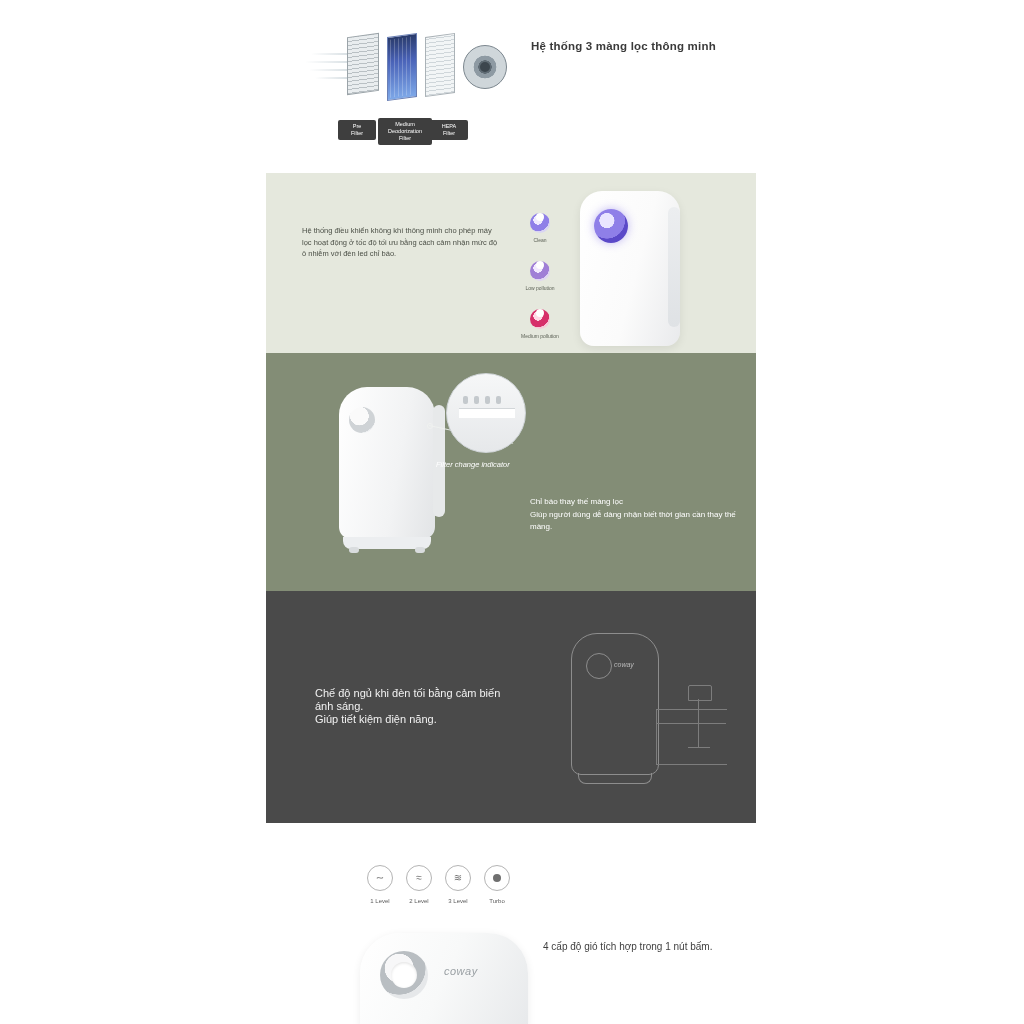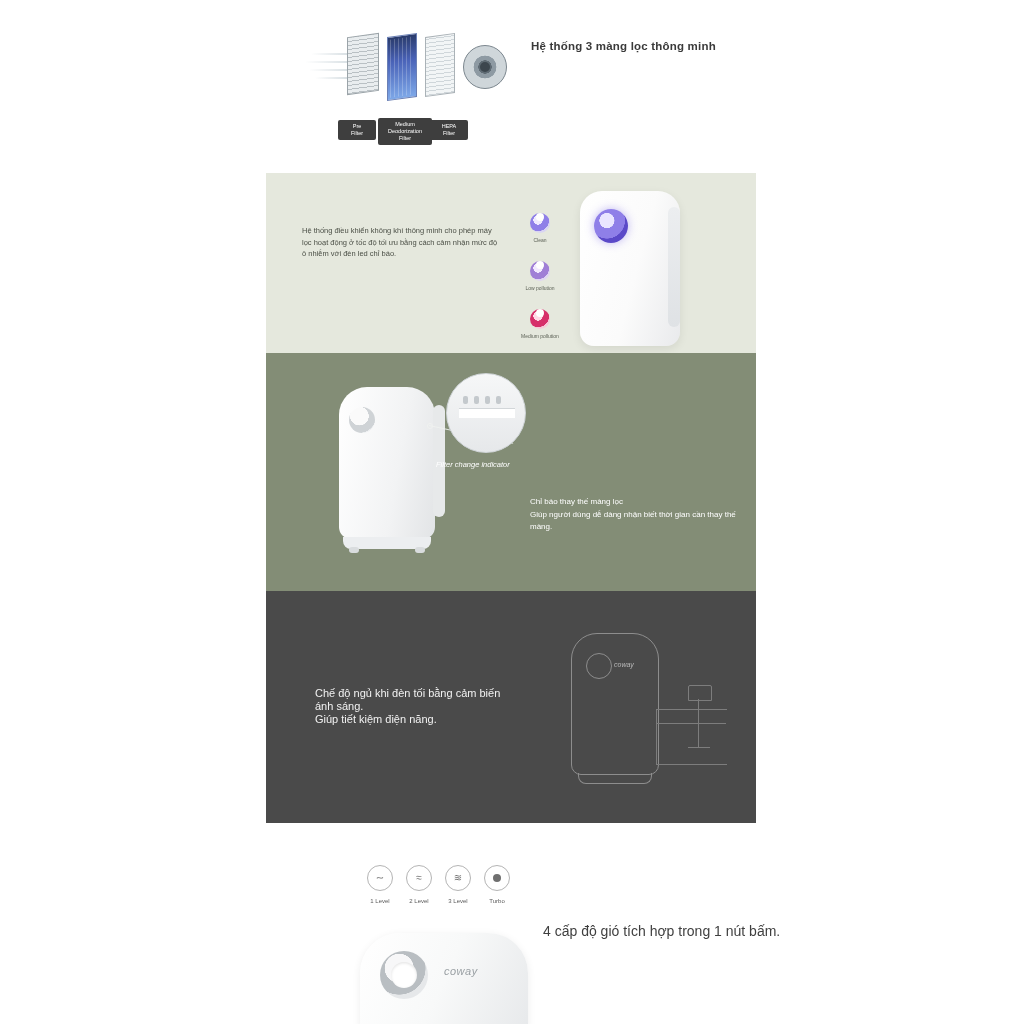--- a/index.html
+++ b/index.html
@@ -105,21 +105,21 @@
 
   
   .sec-levels{position:absolute;left:0;top:823px;width:1024px;height:201px;background:#fff;}
   .lvl-row{position:absolute;left:360px;top:42px;width:160px;height:60px;}
   .lvl{position:absolute;top:0;width:40px;text-align:center;}
   .lvl .circ{width:24px;height:24px;border-radius:50%;border:1px solid #b4b4b4;margin:0 auto;position:relative;}
   .lvl .lbl{font-size:6px;color:#5b5b5b;margin-top:7px;display:block;}
   .lvl.l1{left:0;} .lvl.l2{left:39px;} .lvl.l3{left:78px;} .lvl.l4{left:117px;}
   .wave{position:absolute;left:0;right:0;margin:auto;font-size:10px;line-height:24px;color:#6f6f6f;}
   .dotc{position:absolute;left:50%;top:50%;width:8px;height:8px;margin:-4px 0 0 -4px;border-radius:50%;background:#6f6f6f;}
-  .sec-levels .cap{position:absolute;left:543px;top:100px;font-size:14px;color:#3f3f3f;}
+  .sec-levels .cap{position:absolute;left:543px;top:118px;font-size:10px;color:#3f3f3f;}
   .ap5{position:absolute;left:360px;top:110px;width:175px;height:96px;}
   .ap5 .body{position:absolute;left:0;top:0;width:168px;height:96px;border-radius:40px 40px 0 0;background:linear-gradient(115deg,#ffffff 0%,#f8f9f9 50%,#e7e9eb 100%);box-shadow:0 2px 8px rgba(0,0,0,.07);}
   .ap5 .ring{position:absolute;left:20px;top:18px;width:48px;height:48px;border-radius:50%;background:radial-gradient(circle at 40% 36%,#f7f7f8 0 34%,#b9bec2 35% 62%,#e6e8ea 63% 100%);}
   .ap5 .ring::after{content:"";position:absolute;left:50%;top:50%;width:26px;height:26px;margin:-13px 0 0 -13px;border-radius:50%;background:#ffffff;box-shadow:inset 0 1px 3px rgba(0,0,0,.12);}
   .ap5 .logo{position:absolute;left:84px;top:32px;font-size:11px;color:#9aa0a4;font-style:italic;letter-spacing:.5px;}
 </style>
 </head>
 <body>
 
 <div class="page">

